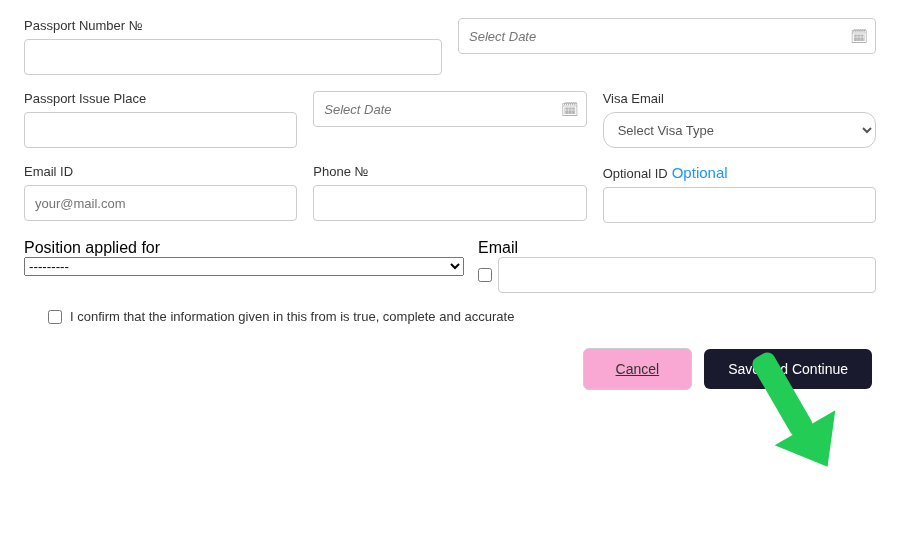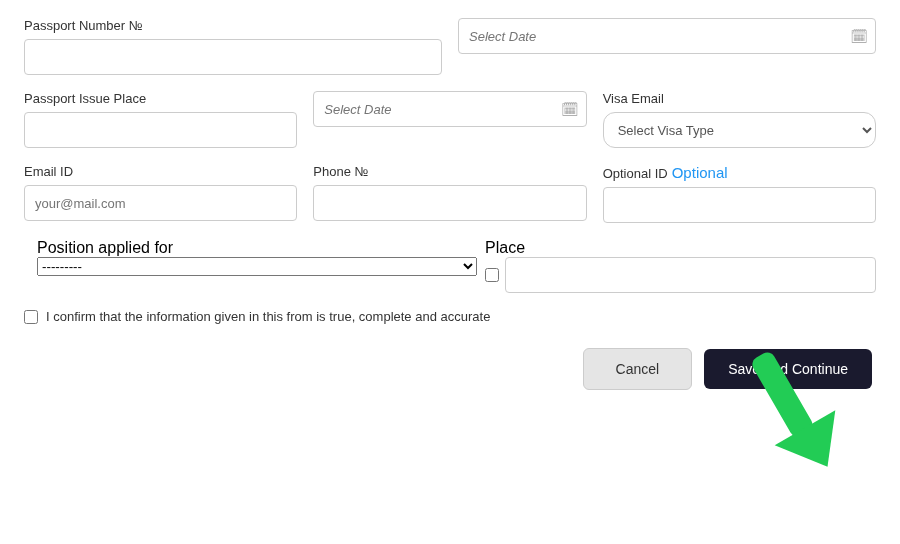--- a/index.html
+++ b/index.html
@@ -75,24 +75,23 @@
       font-size: 13px;
       color: #555;
       height: 36px;
       outline: none;
       background: #fff;
       width: 100%;
       appearance: auto;
     }
     .position-row {
       display: flex;
-      gap: 8px;
+      gap: 14px;
       margin-bottom: 16px;
       align-items: flex-start;
-      margin-left: 13px;
     }
     .position-group {
       flex: 0 0 440px;
       display: flex;
       flex-direction: column;
     }
     .other-group {
       flex: 1;
       display: flex;
       flex-direction: column;
@@ -116,46 +115,48 @@
       color: #555;
       height: 36px;
       outline: none;
     }
     .confirm-row {
       display: flex;
       align-items: center;
       gap: 8px;
       margin-bottom: 24px;
       margin-top: 8px;
+      margin-left: 24px;
     }
     .confirm-row input[type="checkbox"] {
       width: 14px;
       height: 14px;
       flex-shrink: 0;
     }
     .confirm-row label {
       font-size: 13px;
       color: #333;
     }
     .button-row {
       display: flex;
       justify-content: flex-end;
       gap: 12px;
       align-items: center;
       padding-right: 4px;
     }
     .cancel-btn {
-      background: #e5e5e5;
+      background: #f9a8d4;
       border: 1.5px solid #ccc;
       border-radius: 6px;
       padding: 12px 32px;
       font-size: 14px;
       color: #333;
       cursor: pointer;
       min-width: 100px;
+      text-decoration: underline;
     }
     .save-btn {
       background: #1a1a2e;
       border: none;
       border-radius: 6px;
       padding: 12px 24px;
       font-size: 14px;
       color: #fff;
       cursor: pointer;
       min-width: 160px;
@@ -230,21 +231,21 @@
   </div>
 
   <div class="position-row">
     <div class="position-group">
       <label>Position applied for</label>
       <select>
         <option>---------</option>
       </select>
     </div>
     <div class="other-group">
-      <label>Place</label>
+      <label>Email</label>
       <div class="other-input-row">
         <input type="checkbox" style="">
         <input type="text" value="" style="">
       </div>
     </div>
   </div>
 
   <div class="confirm-row">
     <input type="checkbox" style="">
     <label>I confirm that the information given in this from is true, complete and accurate</label>

